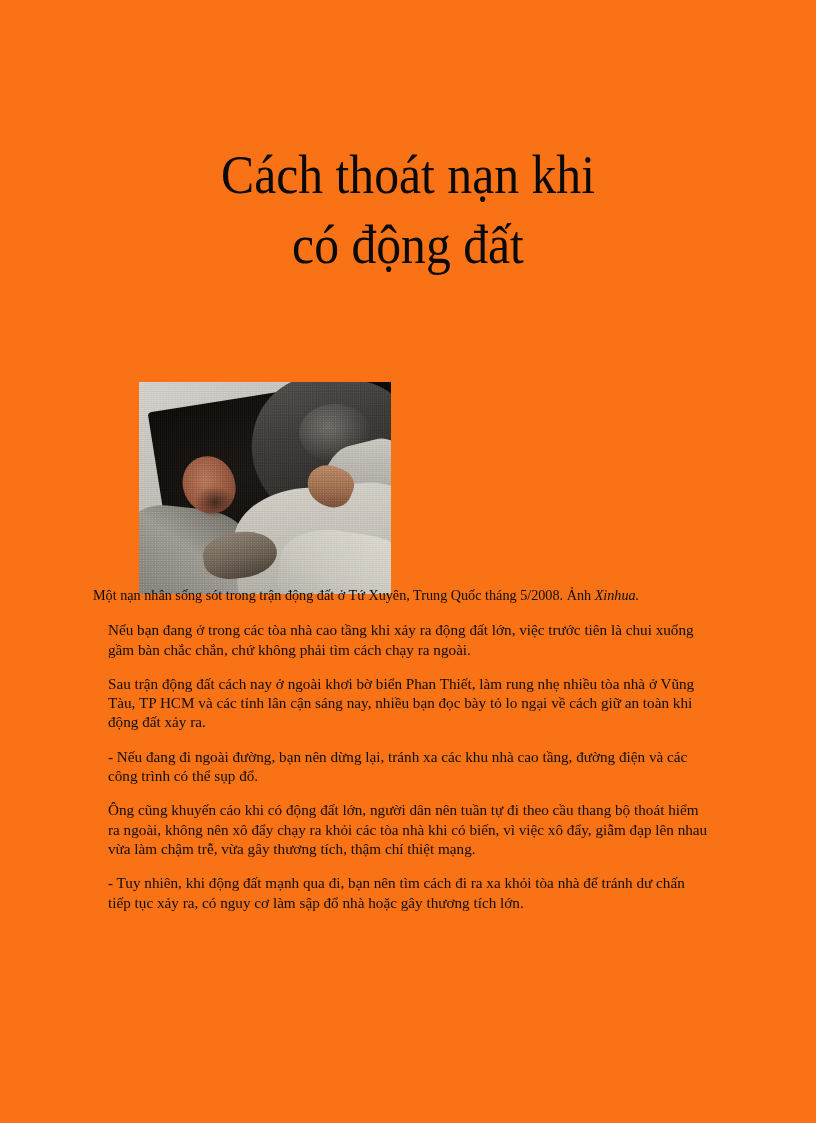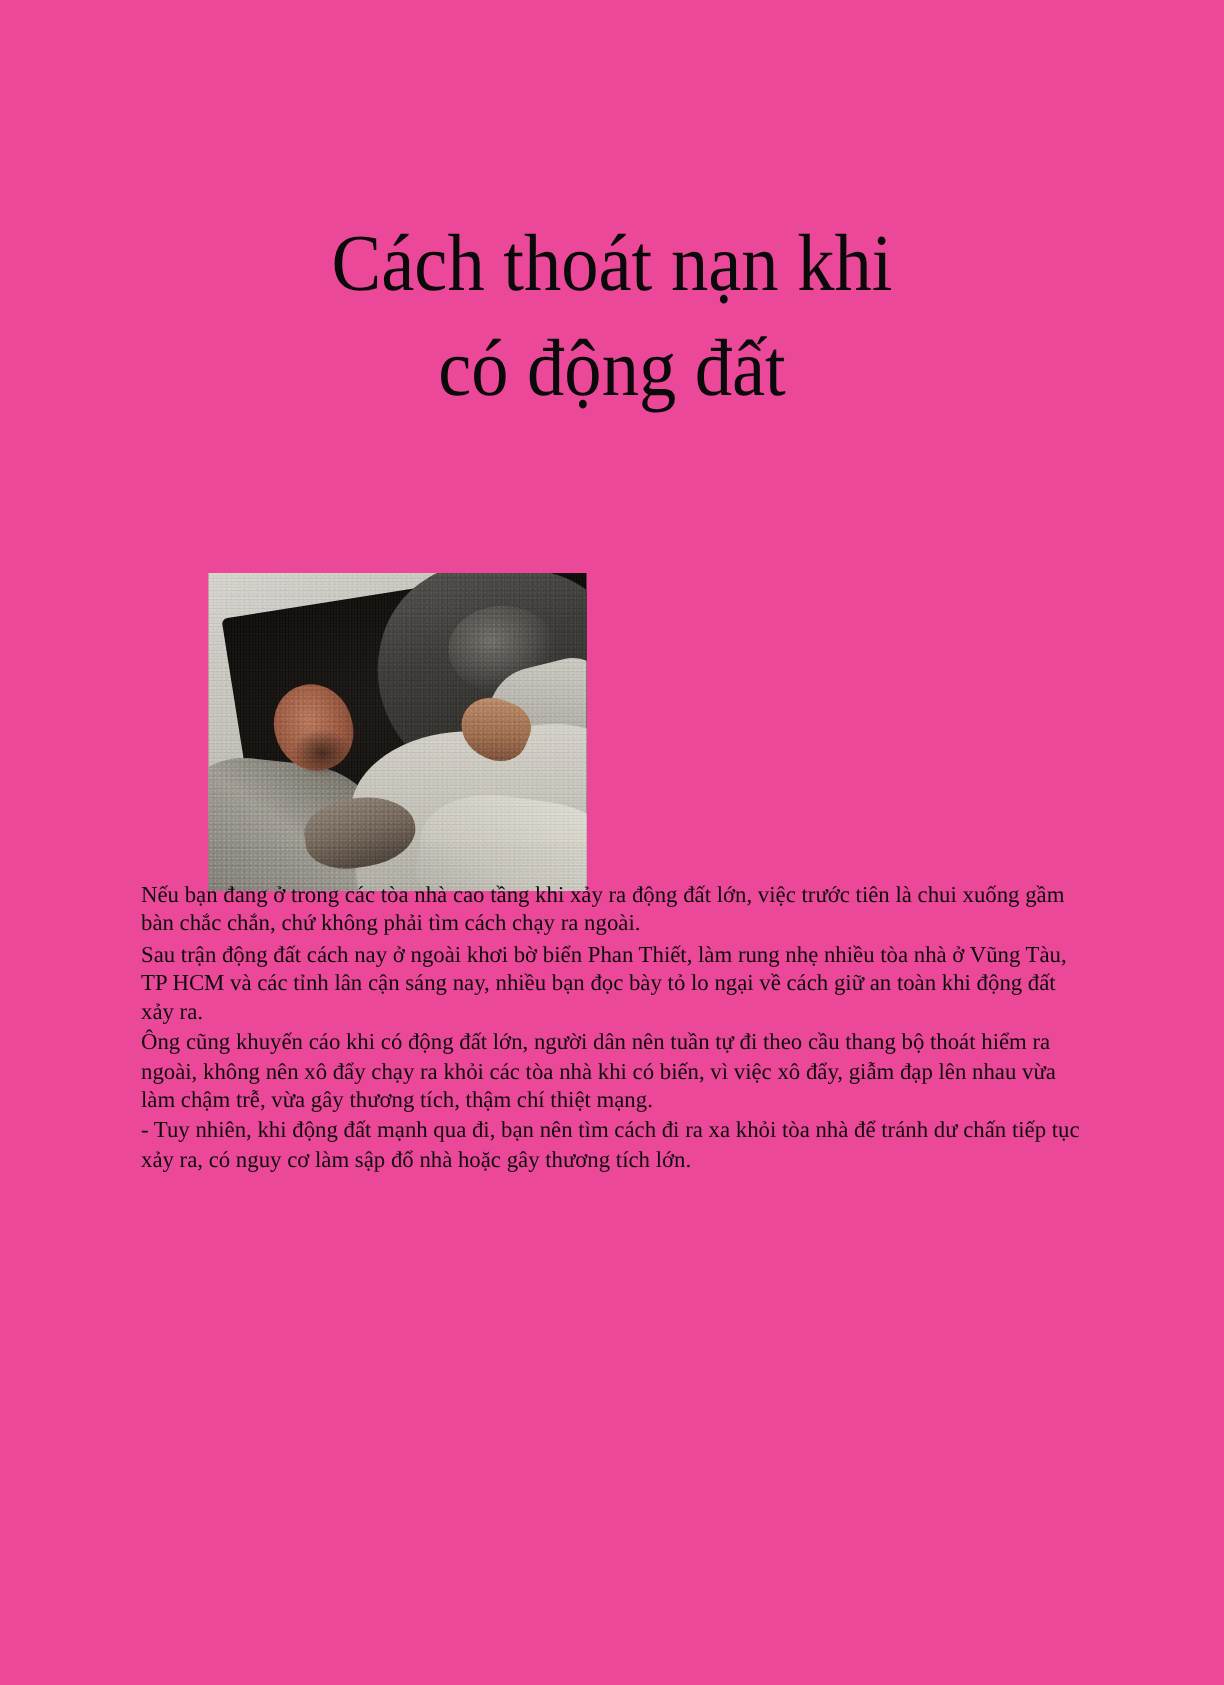--- a/index.html
+++ b/index.html
@@ -13,21 +13,21 @@
     height: 1123px;
     position: relative;
     font-family: "Liberation Serif", "DejaVu Serif", serif;
     color: #000000;
     overflow: hidden;
   }
 
   .page {
     position: absolute;
     inset: 0;
-    background: #ec4899;
+    background: #f97316;
   }
 
   
   .doc-title {
     position: absolute;
     left: 0;
     top: 104px;
     width: 816px;
     text-align: center;
     font-family: "Liberation Serif", "DejaVu Serif", serif;
@@ -182,21 +182,21 @@
     text-align: left;
     color: #0c0c0c;
   }
   .caption {
     margin: 0;
     font-size: 14.2px;
     line-height: 19.3px;
   }
   .caption .src { font-style: italic; }
   .para {
-    margin: 1px;
+    margin: 15px;
     font-size: 15.2px;
     line-height: 19.3px;
   }
 </style>
 </head>
 <body>
 
 <div class="page">
 
   <h1 class="doc-title">
@@ -218,21 +218,23 @@
       <div class="layer face-shadow"></div>
       <div class="layer arm-r"></div>
       <div class="layer arm-b"></div>
       <div class="layer grain"></div>
       <div class="layer noise"></div>
     </div>
   </figure>
 
   <div class="body-text">
 
+    <p class="caption"><span>Một nạn nhân sống sót trong trận động đất ở Tứ Xuyên, Trung Quốc tháng 5/2008. Ảnh </span><span class="src">Xinhua.</span></p>
 
     <p class="para">Nếu bạn đang ở trong các tòa nhà cao tầng khi xảy ra động đất lớn, việc trước tiên là chui xuống gầm bàn chắc chắn, chứ không phải tìm cách chạy ra ngoài.</p>
     <p class="para">Sau trận động đất cách nay ở ngoài khơi bờ biển Phan Thiết, làm rung nhẹ nhiều tòa nhà ở Vũng Tàu, TP HCM và các tỉnh lân cận sáng nay, nhiều bạn đọc bày tỏ lo ngại về cách giữ an toàn khi động đất xảy ra.</p>
+    <p class="para">- Nếu đang đi ngoài đường, bạn nên dừng lại, tránh xa các khu nhà cao tầng, đường điện và các công trình có thể sụp đổ.</p>
     <p class="para">Ông cũng khuyến cáo khi có động đất lớn, người dân nên tuần tự đi theo cầu thang bộ thoát hiểm ra ngoài, không nên xô đẩy chạy ra khỏi các tòa nhà khi có biến, vì việc xô đẩy, giẫm đạp lên nhau vừa làm chậm trễ, vừa gây thương tích, thậm chí thiệt mạng.</p>
     <p class="para">- Tuy nhiên, khi động đất mạnh qua đi, bạn nên tìm cách đi ra xa khỏi tòa nhà để tránh dư chấn tiếp tục xảy ra, có nguy cơ làm sập đổ nhà hoặc gây thương tích lớn.</p>
 
   </div>
 
 </div>
 
 </body></html>

